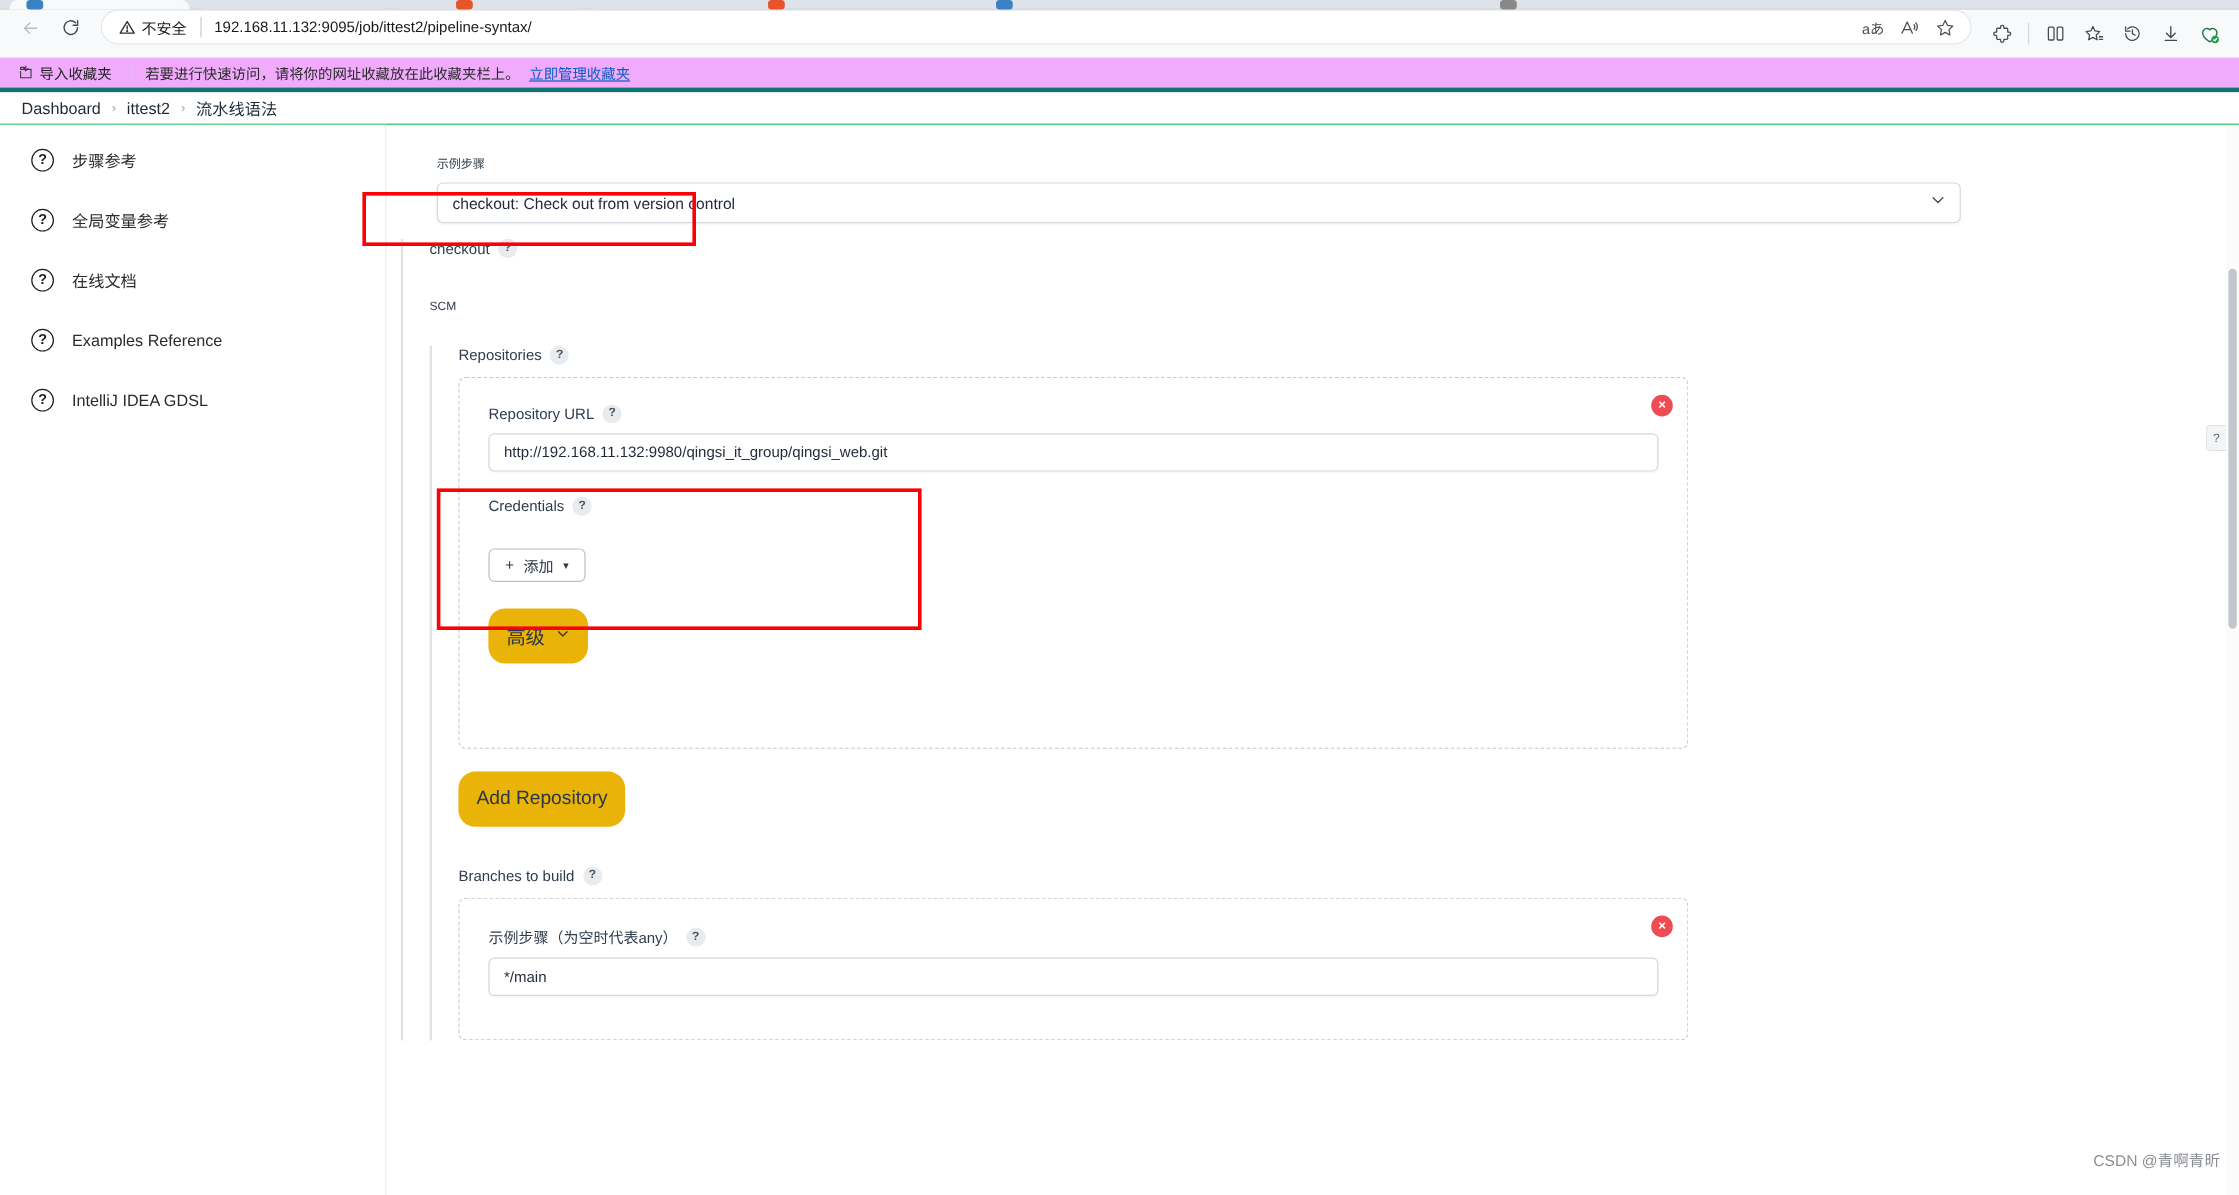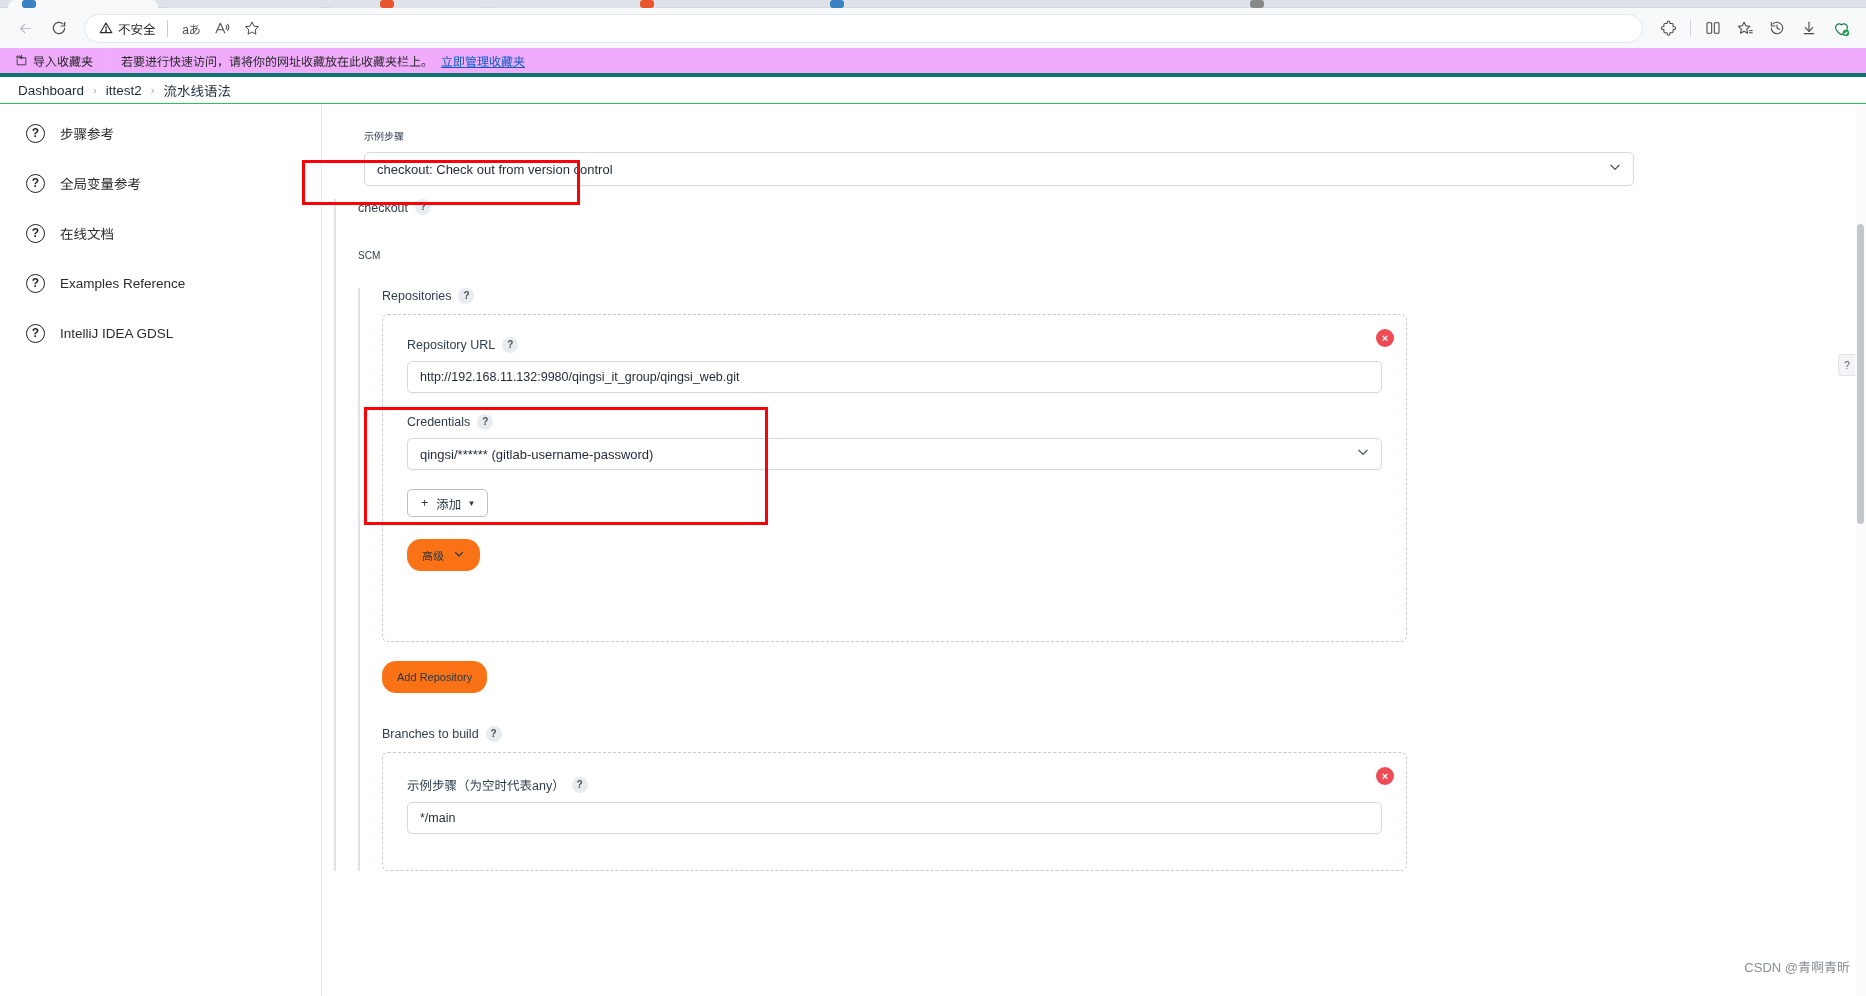--- a/index.html
+++ b/index.html
@@ -32,21 +32,20 @@
   .tab-accent.a1 { left: 22px; background:#3b82c4; }
   .tab-accent.a2 { left: 380px; background:#e8552d; }
   .tab-accent.a3 { left: 640px; background:#e8552d; }
   .tab-accent.a4 { left: 830px; background:#3b82c4; }
   .tab-accent.a5 { left: 1250px; background:#888; }
 
   .toolbar {
     height: 40px;
     background: #f7f9fb;
     display: flex;
-    align-items: center;
     padding: 0 10px;
     gap: 4px;
   }
   .tb-btn {
     width: 30px; height: 30px;
     display: flex; align-items: center; justify-content: center;
     border-radius: 5px;
     color: #4a4a4a;
     flex: 0 0 auto;
   }
@@ -252,26 +251,26 @@
     padding: 0 13px;
     border: 1px solid #b6c0cb;
     border-radius: 5px;
     background: #ffffff;
     font-size: 12.5px;
     color: #2a3746;
     font-family: "Liberation Sans", "DejaVu Sans", sans-serif;
   }
   .btn-soft {
     display: inline-flex; align-items: center; gap: 9px;
-    height: 32px;
+    height: 46px;
     padding: 0 15px;
     border: none;
     border-radius: 14px;
-    background: #f97316;
-    font-size: 11px;
+    background: #eab308;
+    font-size: 16px;
     color: #2a3746;
     font-family: "Liberation Sans", "DejaVu Sans", sans-serif;
   }
 
   
   .anno {
     position: absolute;
     border: 3px solid #fb0007;
     pointer-events: none;
     z-index: 30;
@@ -348,20 +347,21 @@
   <div class="omnibox">
     <div class="security-chip">
       <svg width="14" height="14" viewBox="0 0 24 24" fill="none" stroke="#2c2c2c" stroke-width="1.9" stroke-linecap="round" stroke-linejoin="round">
         <path d="M12 3.5 22 20H2z"></path>
           <line x1="12" y1="9.5" x2="12" y2="14"></line>
           <circle cx="12" cy="17" r="0.7" fill="#2c2c2c"></circle>
       </svg>
       <span>不安全</span>
     </div>
     <div class="sec-sep"></div>
+    <div class="url-text">192.168.11.132:9095/job/ittest2/pipeline-syntax/</div>
     <div class="omni-icons">
       <div class="omni-ico" style="font-size:12px;">aあ</div>
       <div class="omni-ico">
         <svg width="16" height="16" viewBox="0 0 24 24" fill="none" stroke="currentColor" stroke-width="1.6" stroke-linecap="round" stroke-linejoin="round">
           <path d="M3 19 9.5 5 16 19"></path>
             <line x1="5.5" y1="14.5" x2="13.5" y2="14.5"></line>
           <path d="M18 8.5c1.4 1.2 1.4 4 0 5.2"></path>
             <path d="M20.3 6.3c2.5 2.2 2.5 7 0 9.2"></path>
         </svg>
       </div>
@@ -506,30 +506,20 @@
             <div class="field-label">
               <span>Repository URL</span>
               <span class="help-badge">?</span>
             </div>
             <input class="jk" type="text" value="http://192.168.11.132:9980/qingsi_it_group/qingsi_web.git" style="">
 
             <div class="field-label" style="margin-top:21px;">
               <span>Credentials</span>
               <span class="help-badge">?</span>
             </div>
-            <div class="sel-wrap">
-              <div class="fake-select" style="height:32px;">
-                <span>qingsi/****** (gitlab-username-password)</span>
-              </div>
-              <span class="chev">
-                <svg width="14" height="14" viewBox="0 0 24 24" fill="none" stroke="currentColor" stroke-width="2" stroke-linecap="round" stroke-linejoin="round">
-                    <polyline points="5 9 12 16 19 9"></polyline>
-                  </svg>
-              </span>
-            </div>
 
             <button class="btn-outline" style="margin-top:19px;">
               <span>+</span>
               <span>添加</span>
               <span style="font-size:9px;">▾</span>
             </button>
 
             <div style="margin-top:22px;">
               <button class="btn-soft">
                 <span>高级</span>

